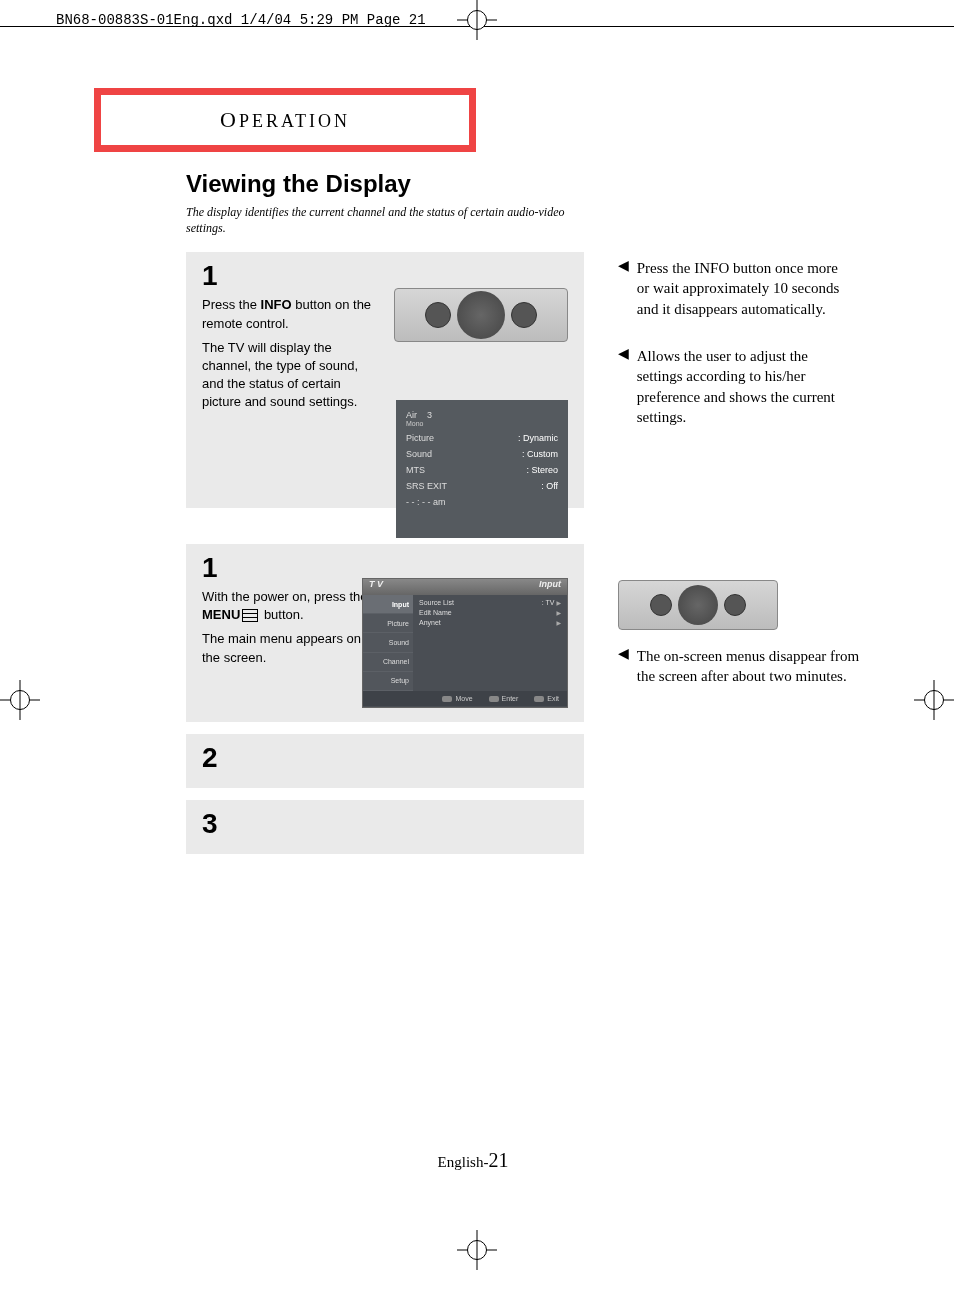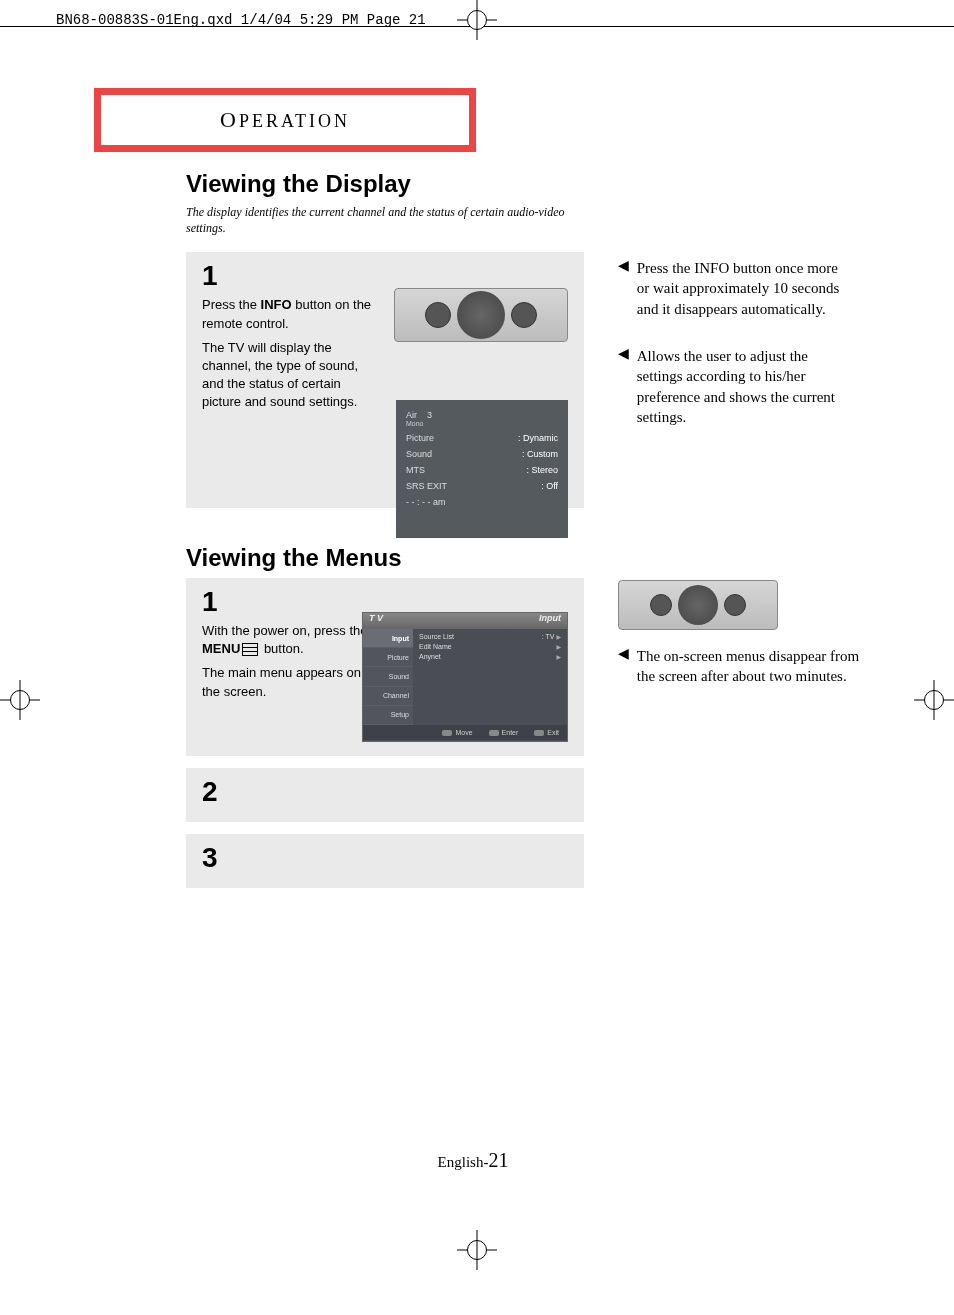--- a/index.html
+++ b/index.html
@@ -447,21 +447,20 @@
     </div>
   </div>
   <div class="side-notes second-heading">
     <div class="side-note-item">
       <span class="arrow">◀</span>
       <span>Allows the user to adjust the settings according to his/her preference and shows the current settings.</span>
     </div>
   </div>
 
   <div class="content-col second-section">
-    <h2 class="section-title">Viewing the Menus</h2>
 
     <div class="step-box" style="height:178px;">
       <p class="step-num">1</p>
       <div class="step-text">
         <p>
           <span>With the power on, press the </span><b>MENU</b><span class="icon-inline icon-menu"></span><span> button.</span>
         </p>
         <p>The main menu appears on the screen.</p>
       </div>
 

